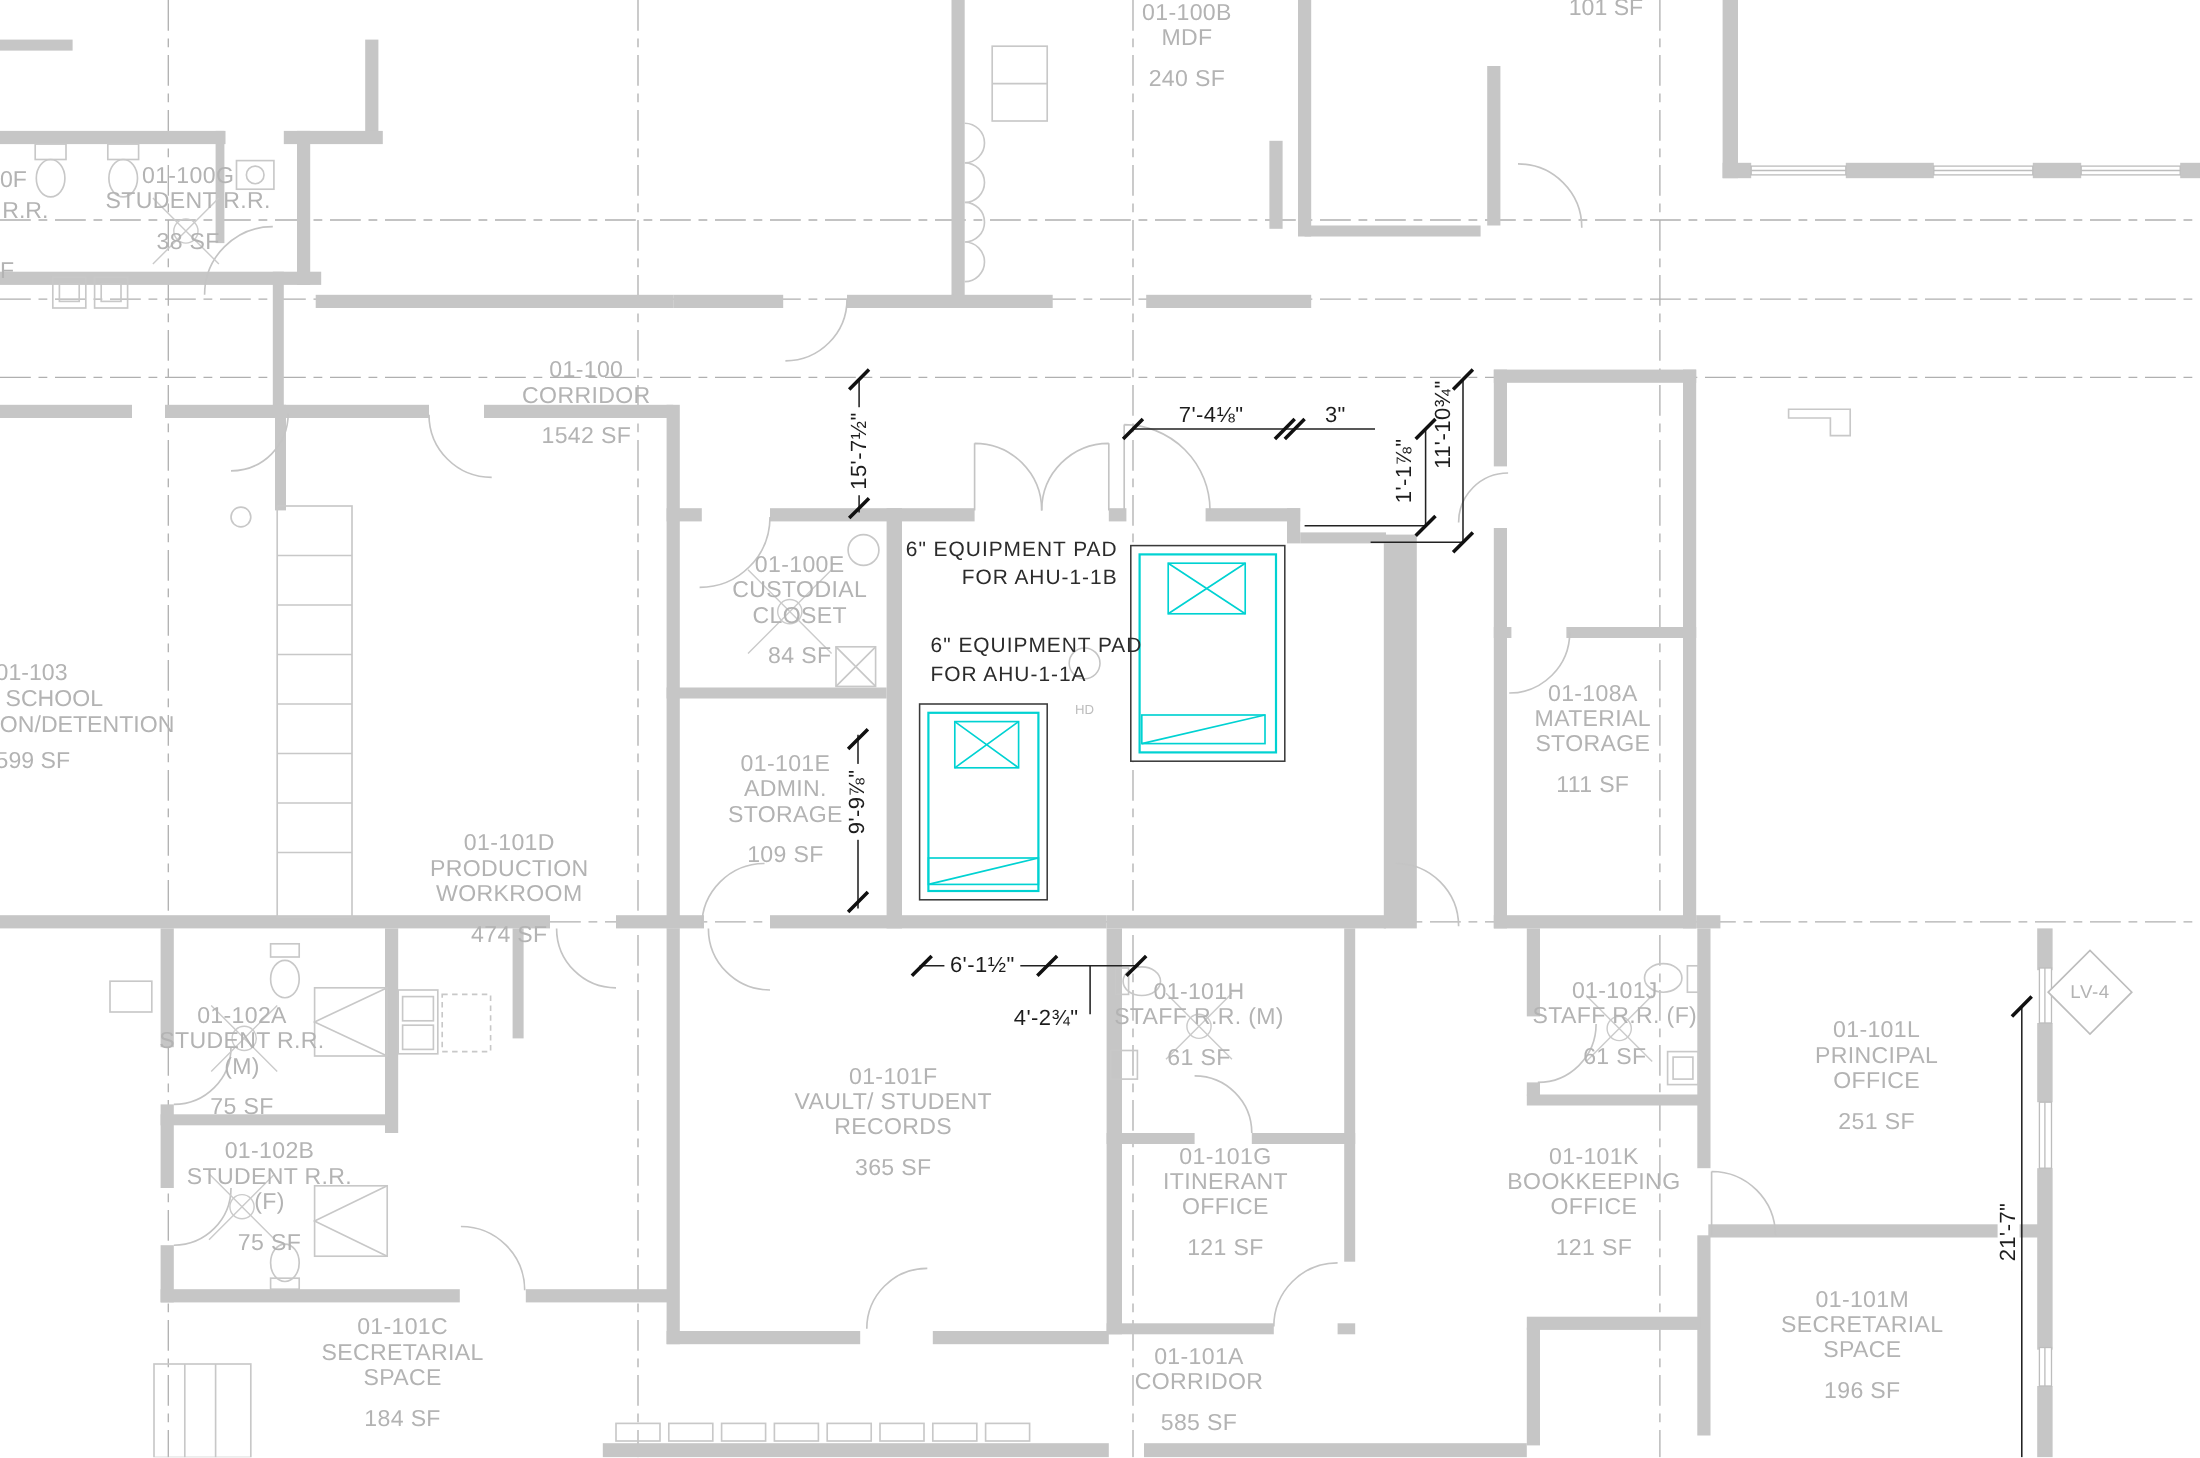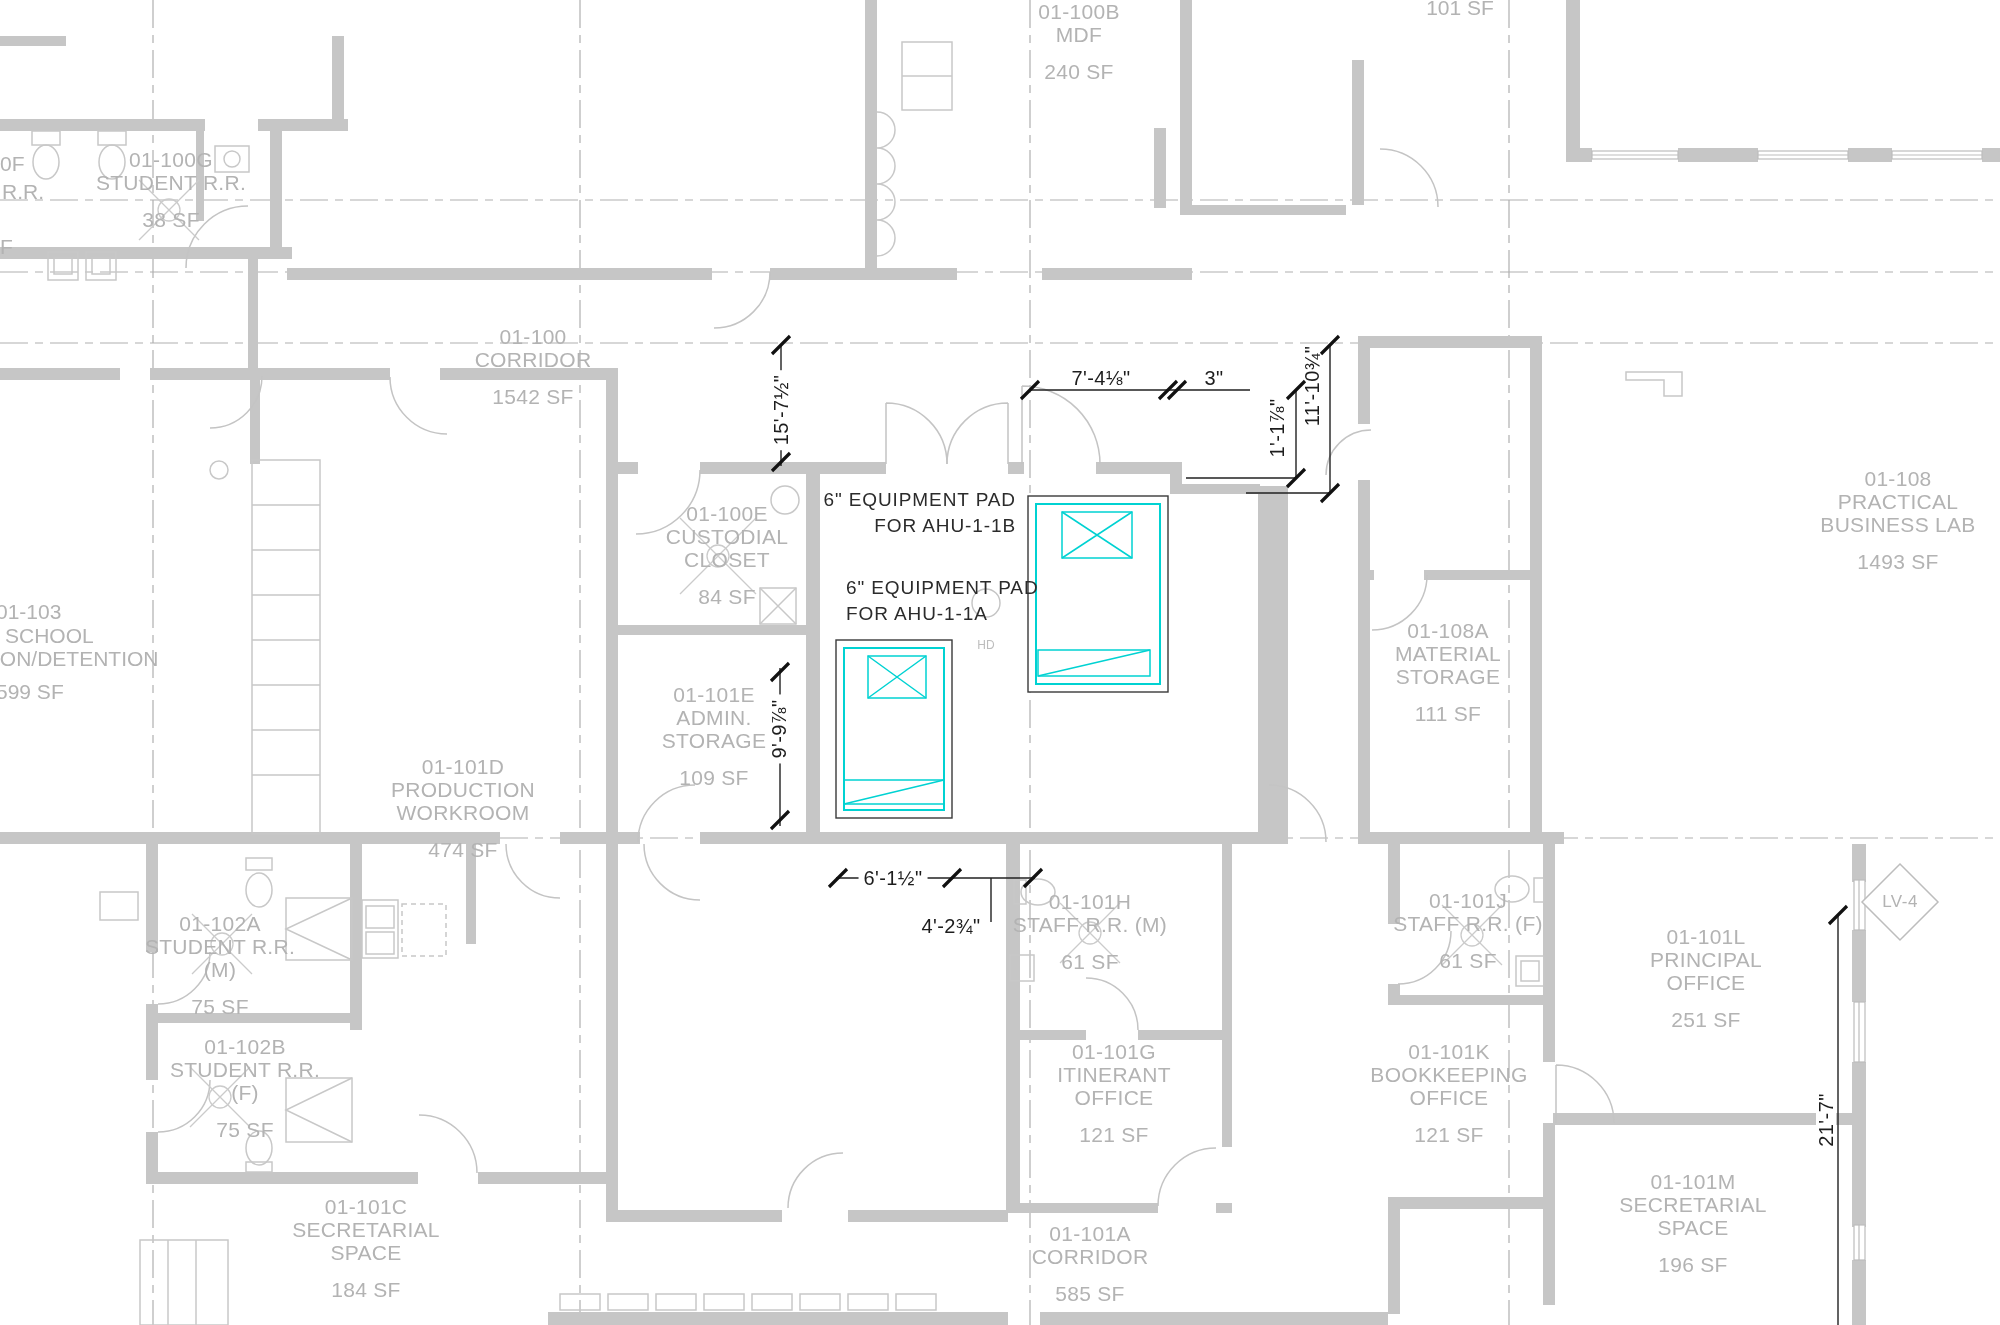--- a/index.html
+++ b/index.html
@@ -297,26 +297,20 @@
       <div class="room" style="left: 171px; top: 148px;">
         <div>01-100G</div>
         <div>STUDENT R.R.</div>
         <div class="sf">38 SF</div>
       </div>
       <div class="room" style="left: 533px; top: 325px;">
         <div>01-100</div>
         <div>CORRIDOR</div>
         <div class="sf">1542 SF</div>
       </div>
-      <div class="room" style="left: 1898px; top: 467px;">
-        <div>01-108</div>
-        <div>PRACTICAL</div>
-        <div>BUSINESS LAB</div>
-        <div class="sf">1493 SF</div>
-      </div>
       <div class="room" style="left: 727px; top: 502px;">
         <div>01-100E</div>
         <div>CUSTODIAL</div>
         <div>CLOSET</div>
         <div class="sf">84 SF</div>
       </div>
       <div class="room" style="left: 714px; top: 683px;">
         <div>01-101E</div>
         <div>ADMIN.</div>
         <div>STORAGE</div>
@@ -348,20 +342,26 @@
       </div>
       <div class="room" style="left: 1090px; top: 890px;">
         <div>01-101H</div>
         <div>STAFF R.R. (M)</div>
         <div class="sf">61 SF</div>
       </div>
       <div class="room" style="left: 1468px; top: 889px;">
         <div>01-101J</div>
         <div>STAFF R.R. (F)</div>
         <div class="sf">61 SF</div>
+      </div>
+      <div class="room" style="left: 812px; top: 967px;">
+        <div>01-101F</div>
+        <div>VAULT/ STUDENT</div>
+        <div>RECORDS</div>
+        <div class="sf">365 SF</div>
       </div>
       <div class="room" style="left: 1114px; top: 1040px;">
         <div>01-101G</div>
         <div>ITINERANT</div>
         <div>OFFICE</div>
         <div class="sf">121 SF</div>
       </div>
       <div class="room" style="left: 1449px; top: 1040px;">
         <div>01-101K</div>
         <div>BOOKKEEPING</div>

